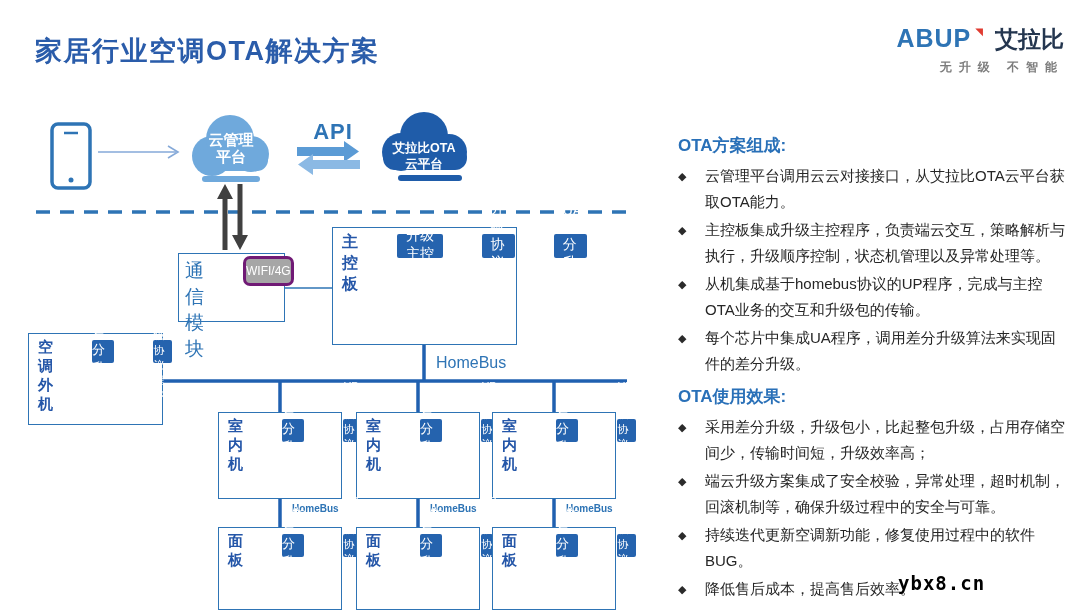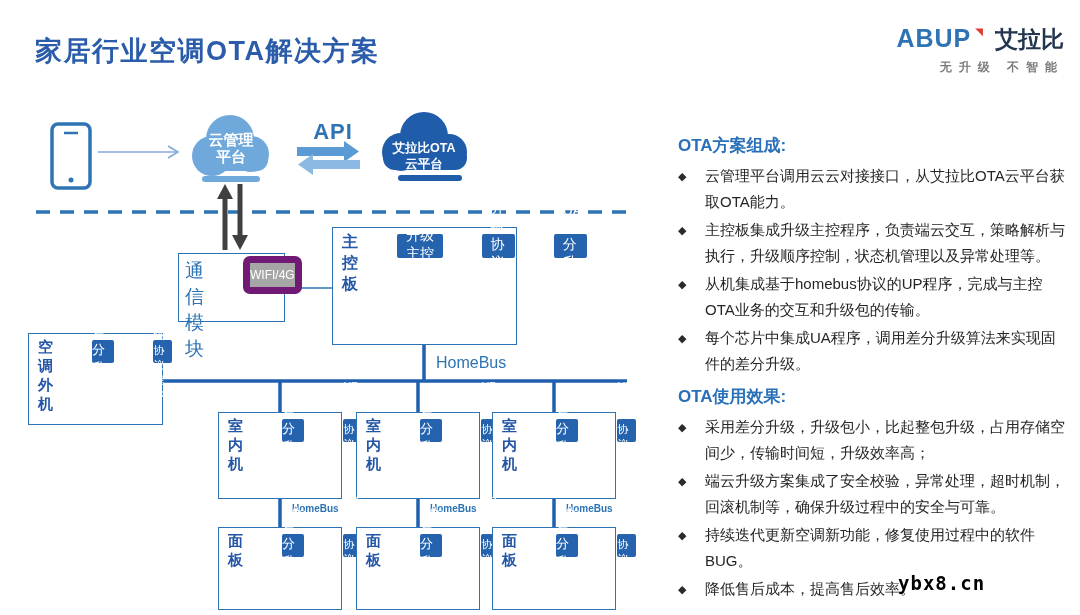--- a/index.html
+++ b/index.html
@@ -27,21 +27,21 @@
        display:flex;flex-direction:row;padding:1px 9px 7px;gap:39px;}
   .box-title{text-align:center;color:#2456A8;font-weight:bold;font-size:15px;padding:3px 0 1px;}
   .bar{background:#2563AE;color:#fff;border-radius:2px;display:flex;align-items:center;
        justify-content:center;margin-top:5px;}
   .b-lg{height:24px;font-size:14px;padding-left:9px;}
   .b-ua{height:23px;font-size:13px;}
   .b-up{height:23px;font-size:11px;}
   
   .comm{left:178px;top:253px;width:107px;height:69px;align-items:flex-start;padding:2px 6px 6px;}
   .comm-title{font-size:19px;color:#2E74B5;font-weight:500;padding:2px 0 3px;}
-  .chip{width:92px;height:24px;background:#A6A6A6;border:7px solid #701a75;border-radius:7px;
+  .chip{width:92px;height:24px;background:#A6A6A6;border:3px solid #701a75;border-radius:7px;
         color:#fff;font-size:12px;display:flex;align-items:center;justify-content:center;}
   
   .main-board{left:332px;top:227px;width:185px;height:118px;}
   .main-board .box-title{font-size:16px;}
   .outdoor{left:28px;top:333px;width:135px;height:92px;}
   .iu1{left:218px;} .iu2{left:356px;} .iu3{left:492px;}
   .indoor{top:412px;width:124px;height:87px;}
   .pnl{top:527px;width:124px;height:83px;}
   .homebus-main{position:absolute;left:436px;top:354px;font-size:16px;color:#2E74B5;}
   .homebus-sm{position:absolute;top:503px;font-size:10px;font-weight:bold;color:#2E74B5;}

